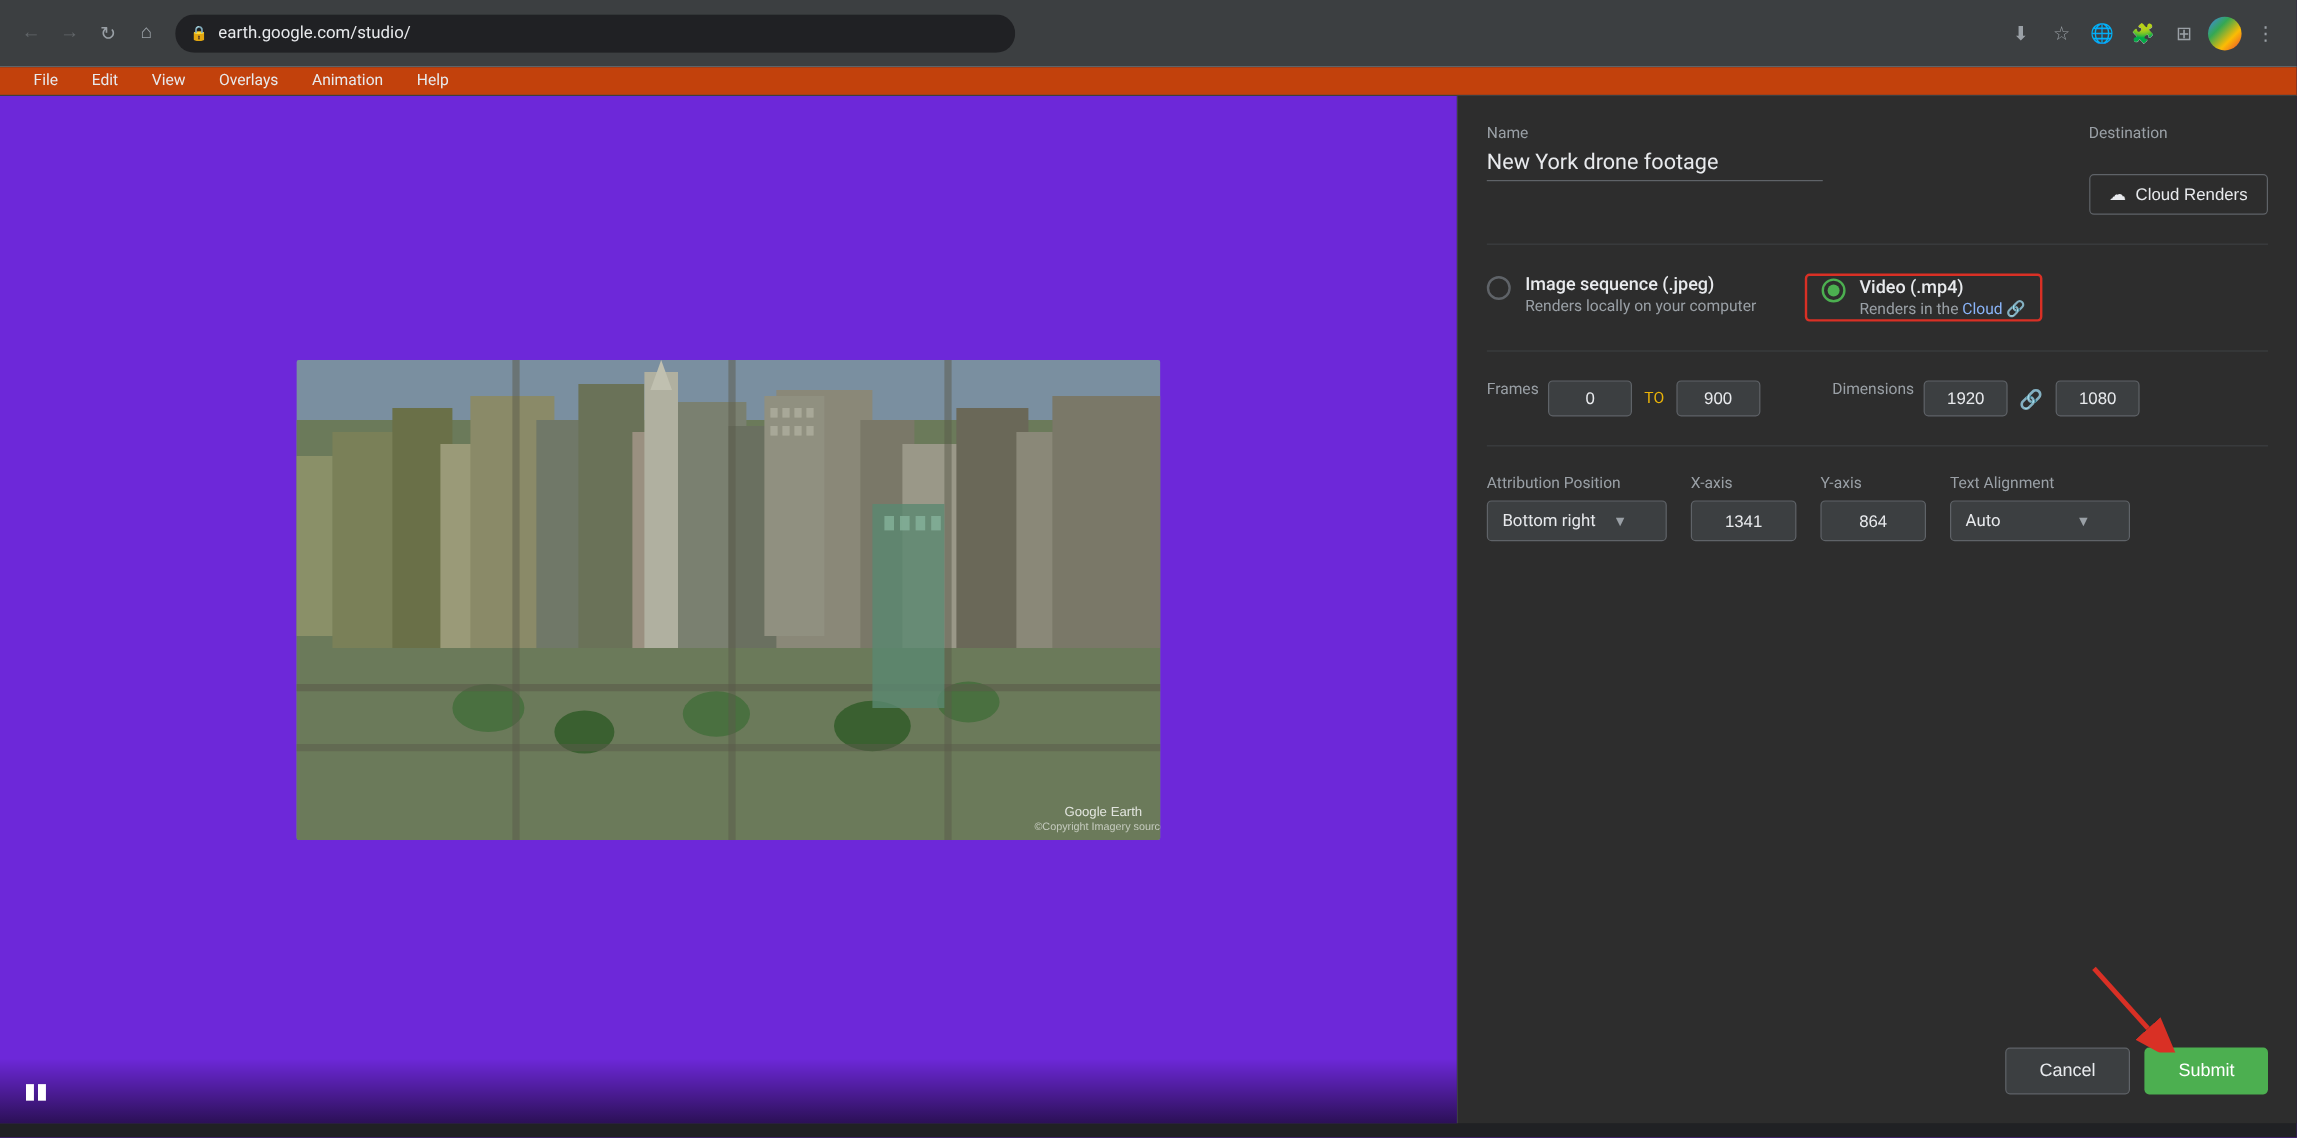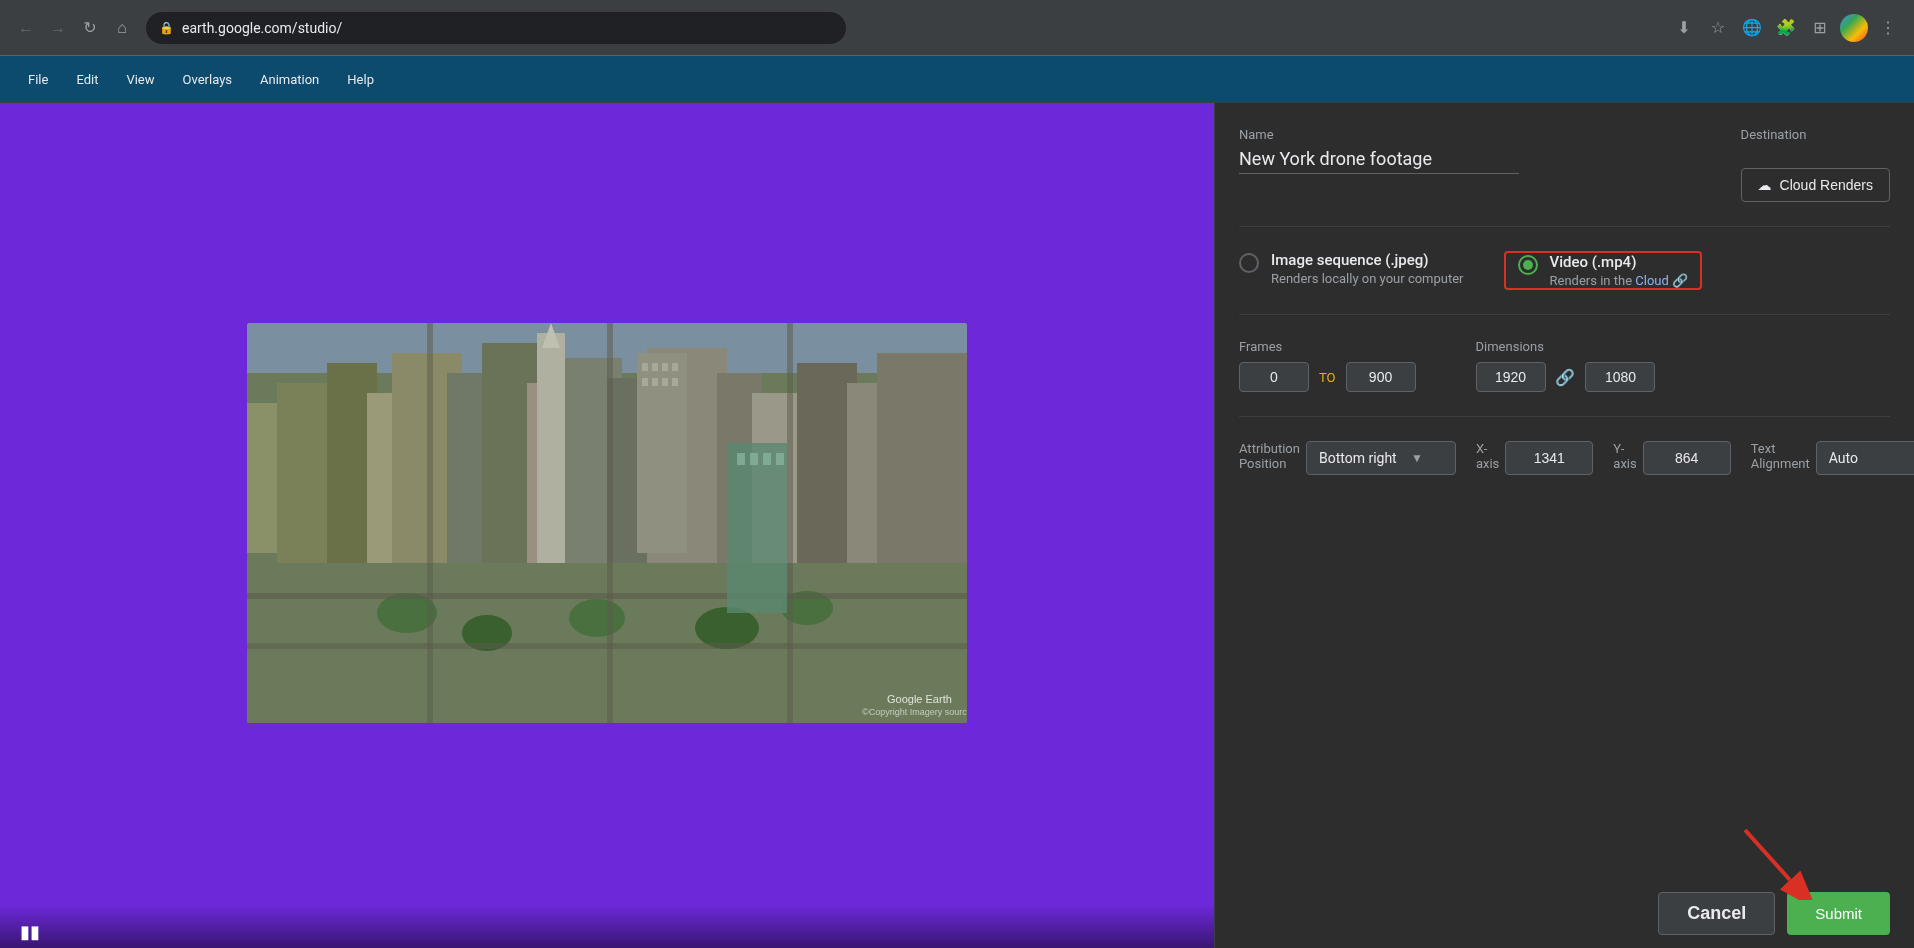--- a/index.html
+++ b/index.html
@@ -76,22 +76,22 @@
       color: #9aa0a6;
       cursor: pointer;
       display: flex;
       align-items: center;
       justify-content: center;
       font-size: 16px;
     }
 
     
     .app-menu {
-      background: #0c4a6e;
-      height: 47px;
+      background: #c2410c;
+      height: 24px;
       display: flex;
       align-items: center;
       padding: 0 16px;
       gap: 4px;
       border-bottom: 1px solid #3c3f41;
     }
     .menu-item {
       padding: 4px 12px;
       color: #e8eaed;
       font-size: 13px;
@@ -289,21 +289,21 @@
     }
 
     
     .metrics-row {
       display: flex;
       gap: 60px;
       align-items: flex-start;
     }
     .metric-group {
       display: flex;
-      flex-direction: column;
+      flex-direction: row;
       gap: 8px;
     }
     .metric-label {
       color: #9aa0a6;
       font-size: 13px;
     }
     .metric-inputs {
       display: flex;
       align-items: center;
       gap: 10px;
@@ -333,21 +333,21 @@
       flex-direction: column;
       gap: 12px;
     }
     .attribution-row {
       display: flex;
       gap: 20px;
       align-items: flex-end;
     }
     .attr-group {
       display: flex;
-      flex-direction: row;
+      flex-direction: column;
       gap: 6px;
     }
     .attr-label {
       color: #9aa0a6;
       font-size: 13px;
     }
     .dropdown-select {
       background: #3c3f41;
       border: 1px solid #5f6368;
       border-radius: 4px;
@@ -394,22 +394,21 @@
       padding-top: 12px;
       position: relative;
     }
     .cancel-btn {
       background: #3c3f41;
       border: 1px solid #5f6368;
       color: #e8eaed;
       padding: 10px 28px;
       border-radius: 4px;
       cursor: pointer;
-      font-size: 18px;
-      font-weight: bold;
+      font-size: 15px;
     }
     .submit-btn {
       background: #4caf50;
       border: none;
       color: #fff;
       padding: 10px 28px;
       border-radius: 4px;
       cursor: pointer;
       font-size: 15px;
       font-weight: 500;

